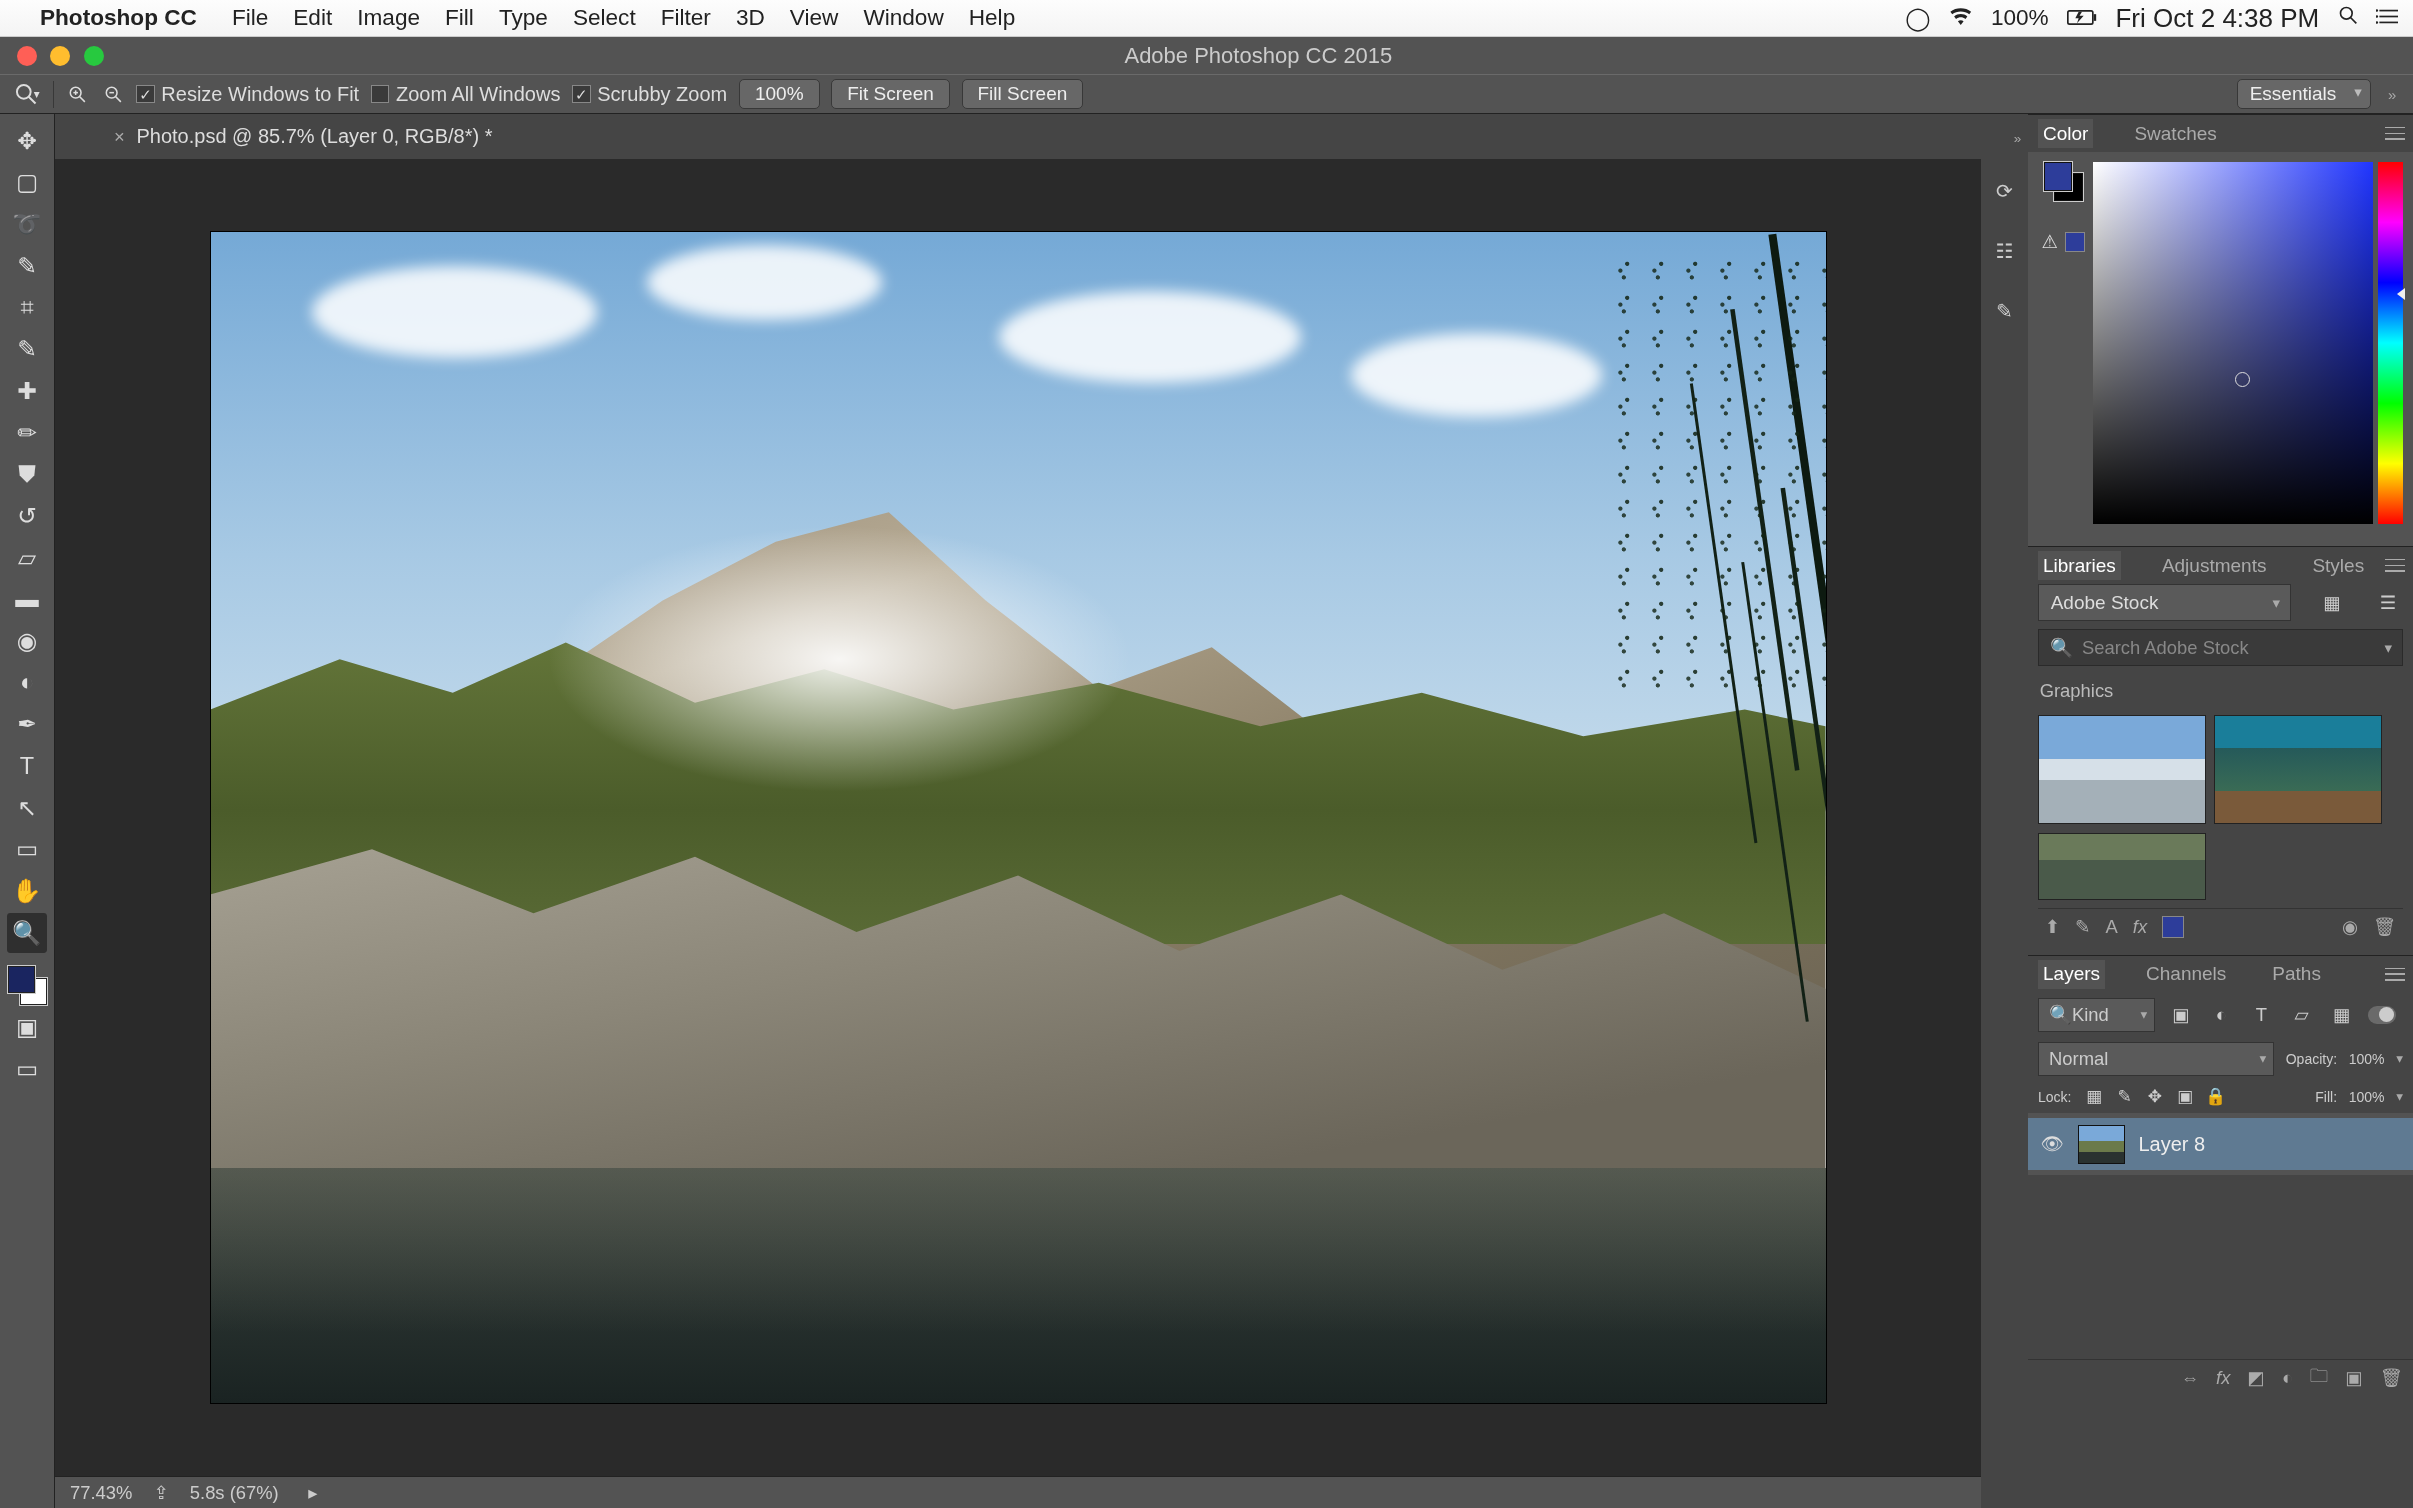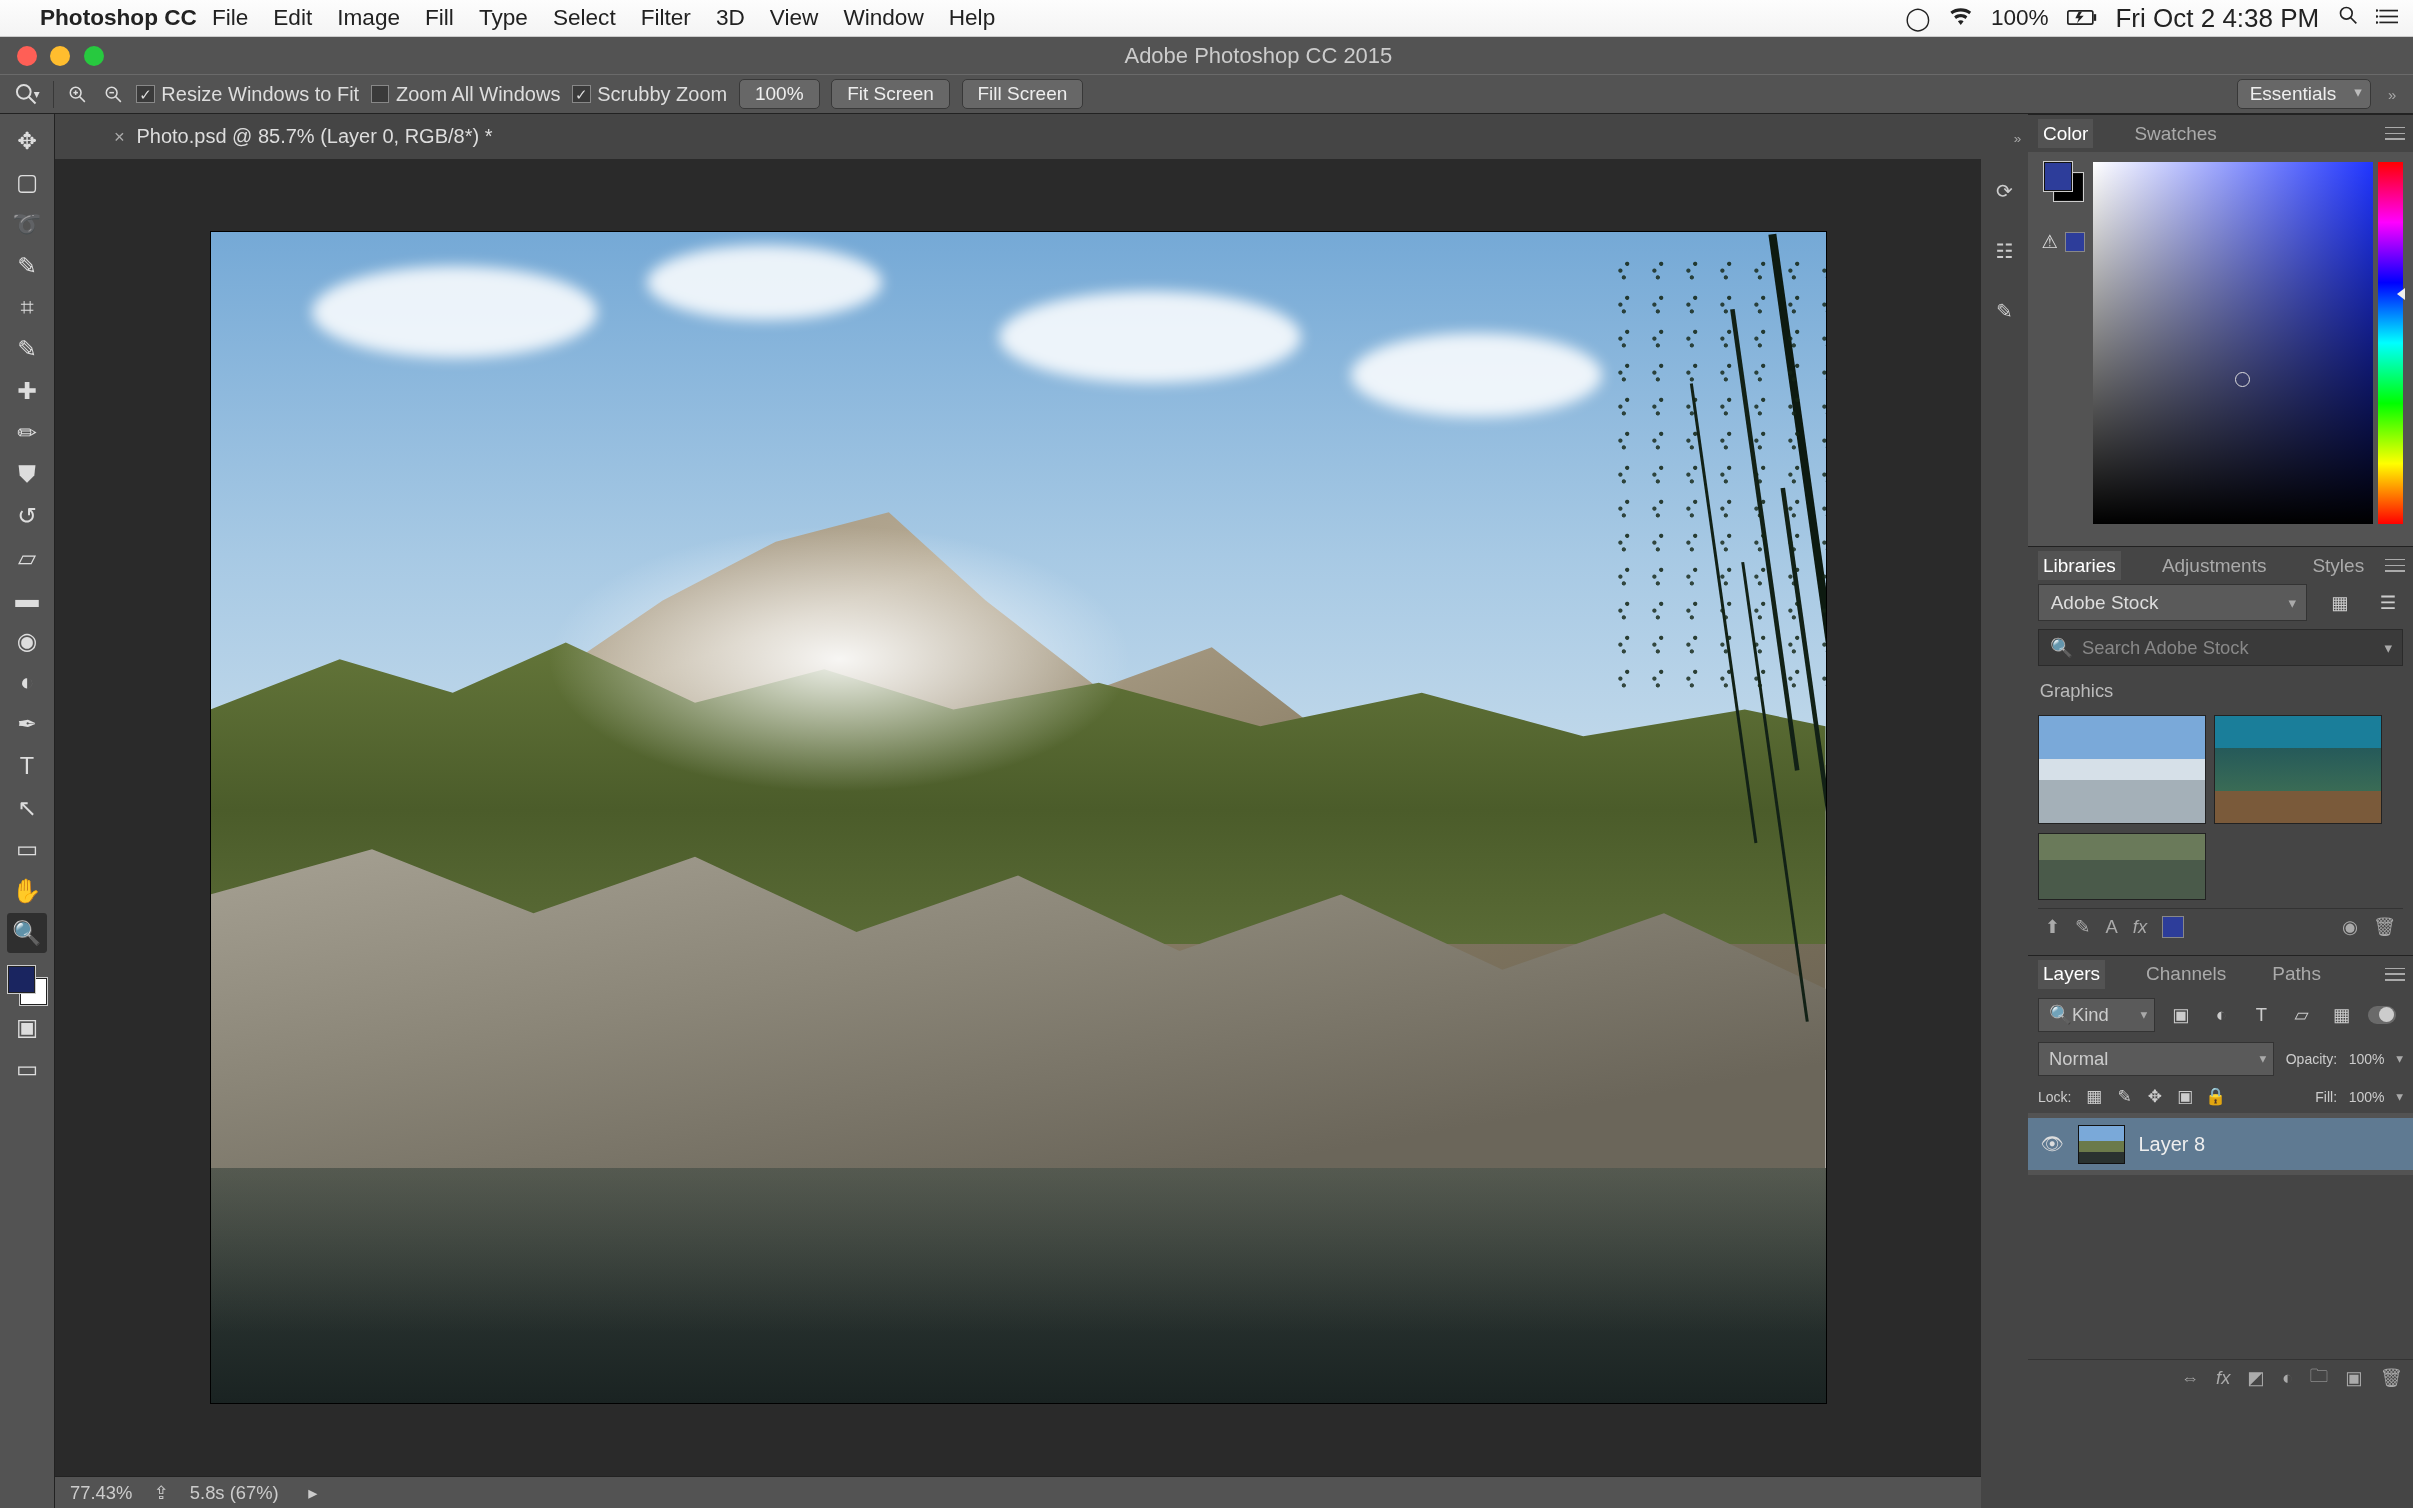--- a/index.html
+++ b/index.html
@@ -1,21 +1,21 @@
 <!DOCTYPE html>
 <html style="font-size:13.4px"><head>
 <meta charset="utf-8">
 <style>
 *{margin:0;padding:0;box-sizing:border-box;font-family:-apple-system,BlinkMacSystemFont,"Lucida Grande",sans-serif;user-select:none}
 body{width:2413px;height:1508px;background:#323232;overflow:hidden;transform-origin:top left}
 
 
 .menubar{height:37px;background:linear-gradient(#fdfdfd,#f4f4f4);border-bottom:0.8px solid #ccc;display:flex;align-items:center;padding:0 15px;font-size:22.6px;color:#222}
 .menubar .apple{font-size:25px;margin-right:25px}
-.menubar .appname{font-weight:600;margin-right:15px}
+.menubar .appname{font-weight:600;margin-right:35px}
 .menubar .mitem{margin-right:25px}
 .menubar .right{margin-left:auto;display:flex;align-items:center;gap:18.4px}
 .menubar .clock{font-size:26px}
 
 .titlebar{height:37px;background:#535353;display:flex;align-items:center}
 .dots{display:flex;gap:13.4px;padding-left:17px}
 .dot{width:20px;height:20px;border-radius:50%}
 .dot.r{background:#ff5f56}.dot.y{background:#ffbd2e}.dot.g{background:#27c93f}
 .tb-title{flex:1;text-align:center;color:#ccc;font-size:22px}
 
@@ -87,21 +87,21 @@
 .warn-row .tri{color:#ddd;font-size:18.4px}
 .warn-row .sq{width:20px;height:20px;background:#2d3d9a;border:0.8px solid #888}
 .cb-field{flex:1;height:362px;background:linear-gradient(to bottom,rgba(0,0,0,0),#000),linear-gradient(to right,#fff,#2035ff);position:relative}
 .cb-field .ring{position:absolute;top:210px;left:142px;width:15px;height:15px;border:1.7px solid #ddd;border-radius:50%}
 .cb-hue{width:25px;height:362px;background:linear-gradient(to bottom,#f00,#f0f,#00f,#0ff,#0f0,#ff0,#f00);position:relative}
 .cb-hue .ptr{position:absolute;right:-1.7px;top:126px;width:0;height:0;border-top:6.7px solid transparent;border-bottom:6.7px solid transparent;border-right:8.4px solid #eee}
 
 .libbody{background:#454545;padding:0 10px 10px;display:flex;flex-direction:column;gap:8.4px}
 .lib-dd{height:37px;background:#5a5a5a;border:0.8px solid #333;color:#ddd;font-size:19px;display:flex;align-items:center;padding:0 11.7px;position:relative}
 .lib-dd::after{content:"▾";position:absolute;right:10px;color:#aaa;font-size:15px}
-.lib-row{display:flex;gap:18px;align-items:center}
+.lib-row{display:flex;gap:26px;align-items:center}
 .lib-view{width:30px;height:30px;color:#ccc;display:flex;align-items:center;justify-content:center;font-size:18.4px}
 .lib-search{height:37px;background:#3a3a3a;border:0.8px solid #2a2a2a;color:#888;font-size:18.4px;display:flex;align-items:center;padding:0 11.7px;gap:8.4px;position:relative}
 .lib-search::after{content:"▾";position:absolute;right:10px;color:#aaa;font-size:15px}
 .lib-section-h{color:#bbb;font-size:18.4px;padding:5px 1.7px}
 .lib-thumbs{display:flex;gap:8.4px;flex-wrap:wrap}
 .lib-thumb{width:168px;height:109px;background:#333;border:0.8px solid #222}
 .th1{background:linear-gradient(180deg,#7aa9d9 40%,#d6e0e8 40%,#d6e0e8 60%,#a4b0b8 60%)}
 .th2{background:linear-gradient(180deg,#1a7e9a 30%,#255a5a 30%,#3a6b55 70%,#7a5a3a 70%)}
 .th-half{width:168px;height:67px;background:linear-gradient(180deg,#6a7a5a 40%,#4a5a4a 40%)}
 .lib-footer{height:37px;display:flex;align-items:center;gap:15px;padding:0 6.7px;color:#aaa;font-size:18.4px;justify-content:flex-start;border-top:0.8px solid #333}

